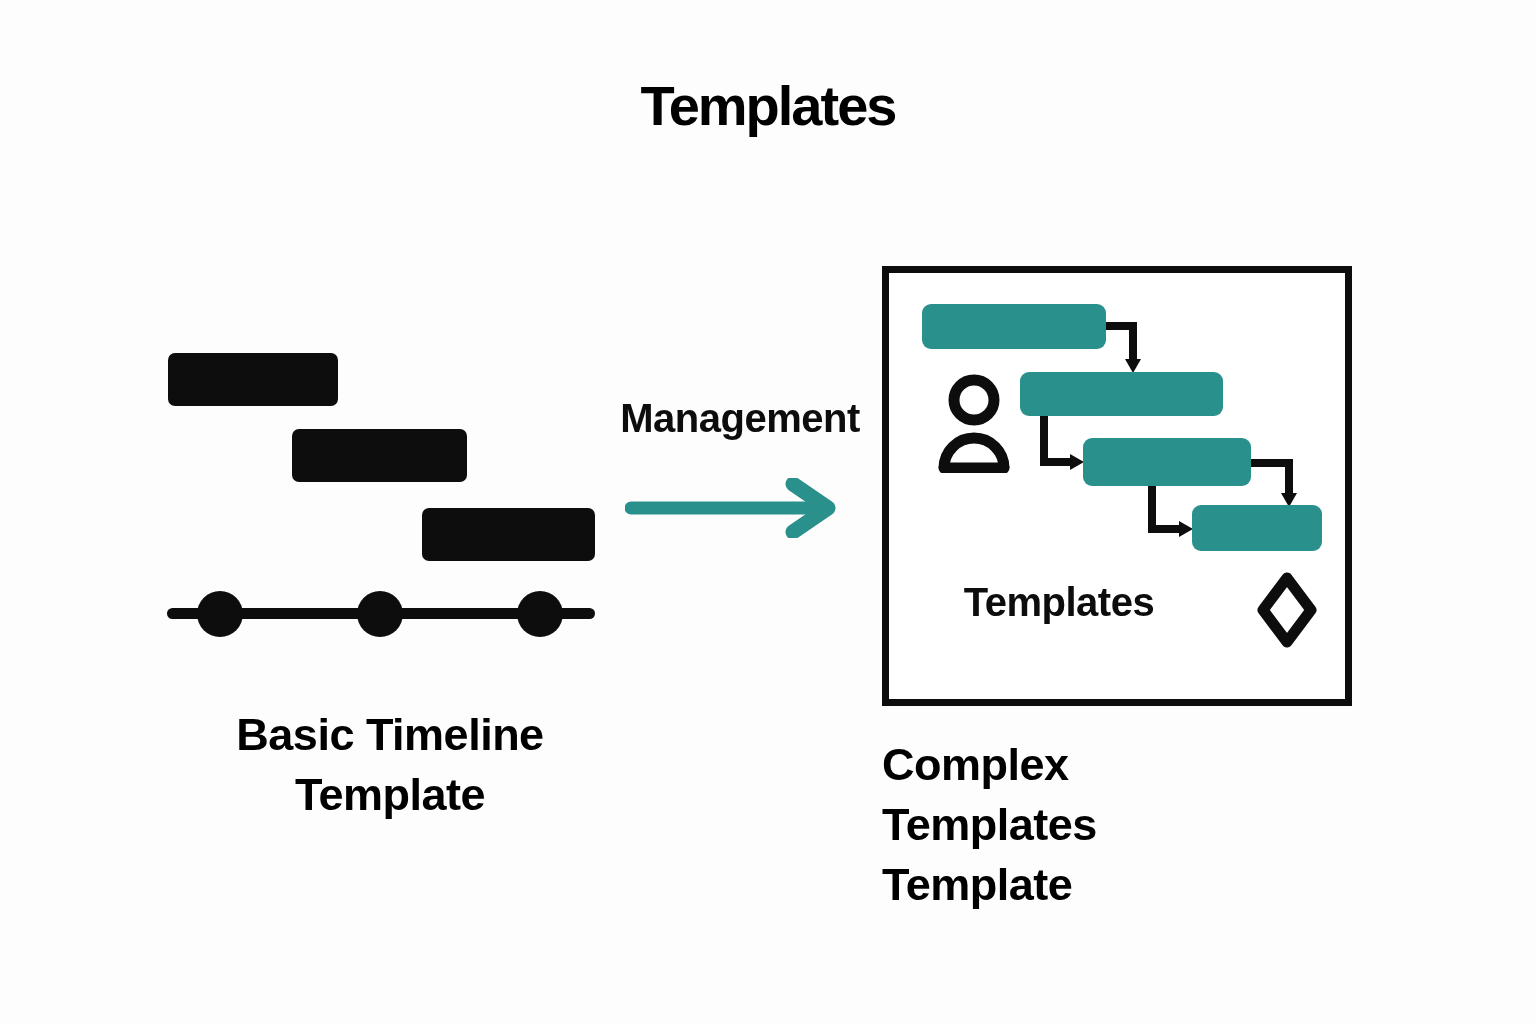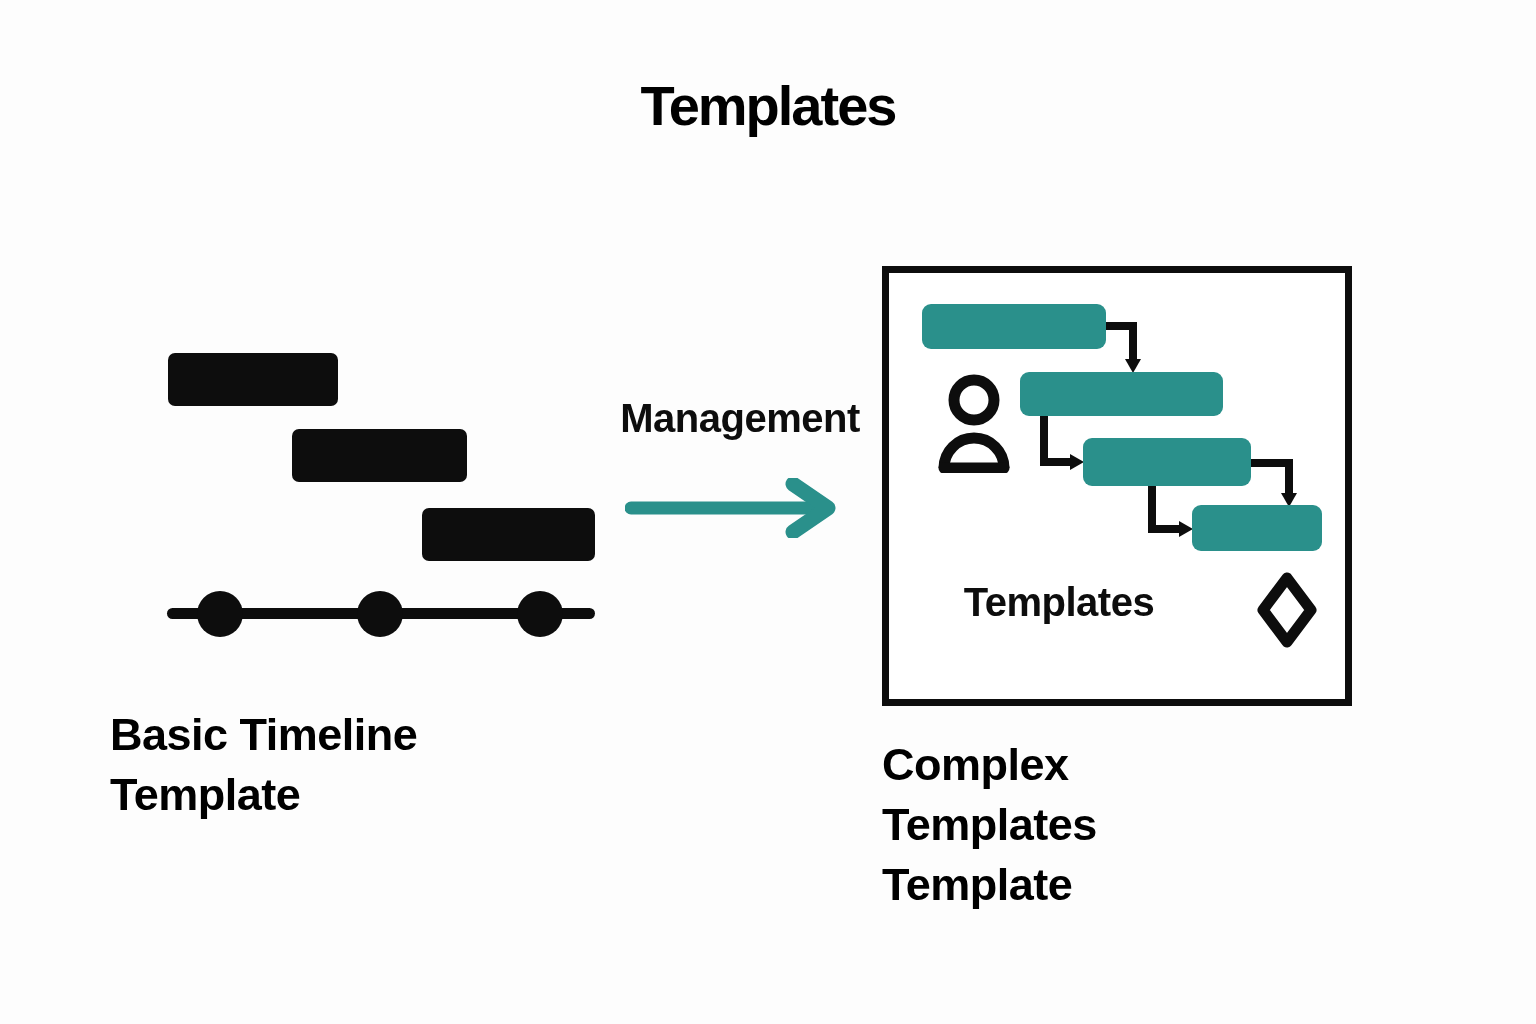--- a/index.html
+++ b/index.html
@@ -69,20 +69,21 @@
   }
   #timeline-node-0 { left: 47px; }
   #timeline-node-1 { left: 207px; }
   #timeline-node-2 { left: 367px; }
 
   #left-caption {
     position: absolute;
     left: 110px;
     top: 705px;
     width: 560px;
+    text-align: center;
     font-size: 45px;
     font-weight: 700;
     line-height: 1.33;
     letter-spacing: -0.5px;
     color: #000000;
   }
 
   
   #simplicity-label {
     position: absolute;

